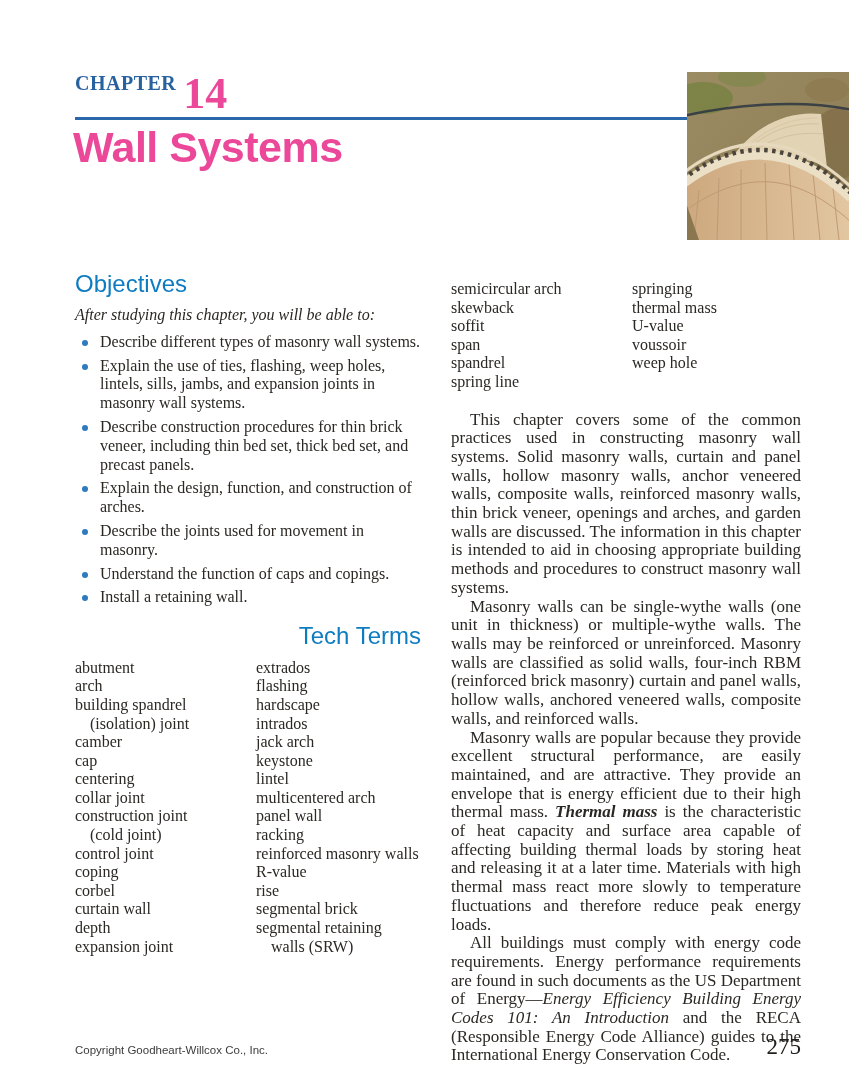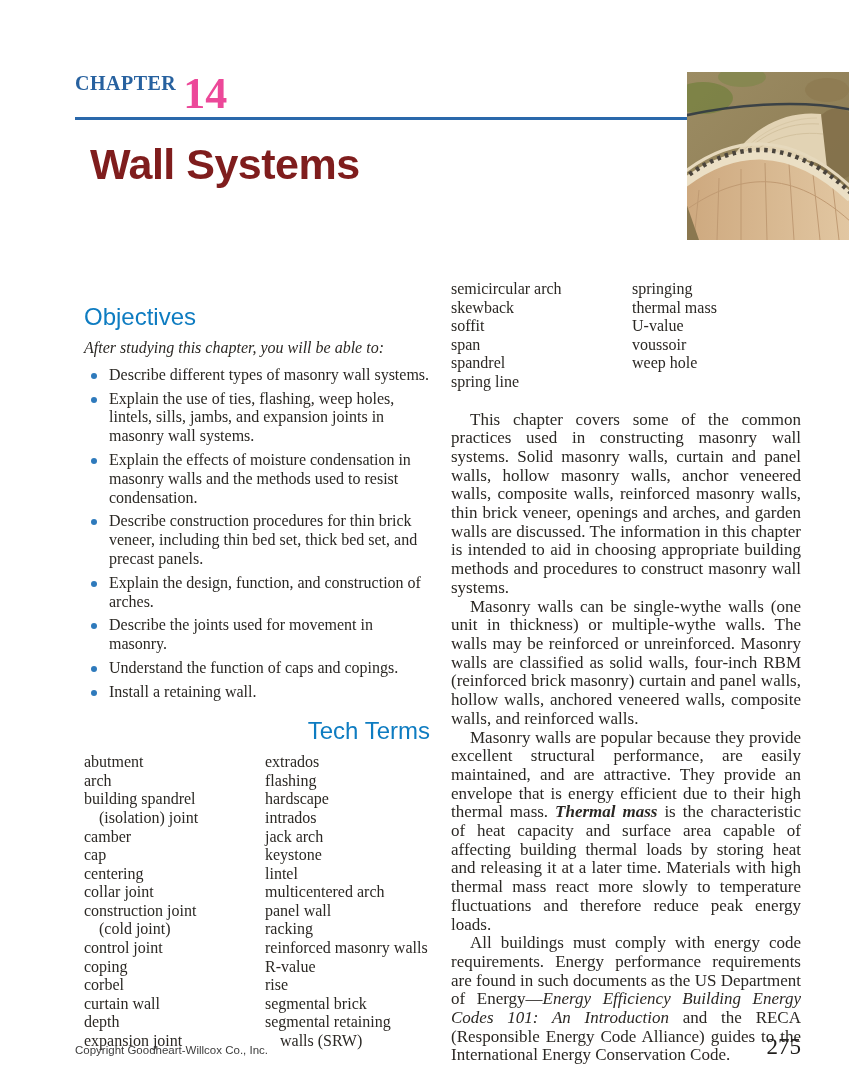--- a/index.html
+++ b/index.html
@@ -6,26 +6,26 @@
   .page{
     position:relative;width:849px;height:1087px;background:#ffffff;overflow:hidden;
     font-family:"Liberation Serif", serif;color:#2b2824;
   }
   
   .chapter-line{position:absolute;left:75px;top:72px;display:flex;align-items:flex-start;gap:7px;}
   .chapter-word{font-family:"Liberation Serif",serif;font-weight:bold;font-size:20px;
     letter-spacing:.5px;color:#27619f;}
   .chapter-num{font-family:"Liberation Serif",serif;font-weight:bold;font-size:44px;color:#ec4899;line-height:1;}
   .chapter-rule{position:absolute;left:75px;top:117px;width:612px;height:3px;background:#2a68ab;}
-  .page-title{position:absolute;left:73px;top:123px;margin:17px;
+  .page-title{position:absolute;left:73px;top:123px;margin:0;
     font-family:"Liberation Sans",sans-serif;font-weight:bold;font-size:43px;
-    color:#7f1d1d;letter-spacing:-.5px;}
+    color:#ec4899;letter-spacing:-.5px;}
   .photo{position:absolute;left:687px;top:72px;width:162px;height:168px;display:block;}
   
-  .col-left{position:absolute;left:84px;top:270px;width:346px;margin-top:33px;}
+  .col-left{position:absolute;left:75px;top:270px;width:346px;}
   .col-right{position:absolute;left:451px;top:280px;width:350px;}
   .section-head{margin:0;font-family:"Liberation Sans",sans-serif;font-weight:normal;
     font-size:24px;color:#0e7cc1;line-height:1.15;}
   .intro{font-style:italic;font-size:16px;margin:7px 0 9px 0;line-height:1.2;}
   ul{list-style:none;margin:0;padding:0;}
   .objectives li{position:relative;padding-left:25px;margin:0 0 5px 0;
     font-size:16px;line-height:18.8px;}
   .objectives li::before{content:"";position:absolute;left:7px;top:7px;width:6px;height:6px;
     border-radius:50%;background:#2e7abc;}
   .tech-head{margin-top:15px;text-align:right;}
@@ -86,21 +86,20 @@
     <path d="M-4,101 C 38,69 96,51 164,115" stroke="#e6d9bd" stroke-width="3" fill="none"></path>
     <path d="M-4,122 L12,168 L-4,168 Z" fill="#8a774f"></path>
   </svg>
 
   <div class="col-left">
     <h2 class="section-head">Objectives</h2>
     <div class="intro">After studying this chapter, you will be able to:</div>
     <ul class="objectives">
       <li>Describe different types of masonry wall systems.</li>
       <li>Explain the use of ties, flashing, weep holes, lintels, sills, jambs, and expansion joints in masonry wall systems.</li>
-      <li>Explain the effects of moisture condensation in masonry walls and the methods used to resist condensation.</li>
       <li>Describe construction procedures for thin brick veneer, including thin bed set, thick bed set, and precast panels.</li>
       <li>Explain the design, function, and construction of arches.</li>
       <li>Describe the joints used for movement in masonry.</li>
       <li>Understand the function of caps and copings.</li>
       <li>Install a retaining wall.</li>
     </ul>
 
     <h2 class="section-head tech-head">Tech Terms</h2>
     <div class="terms-grid">
       <ul class="terms-col1">

